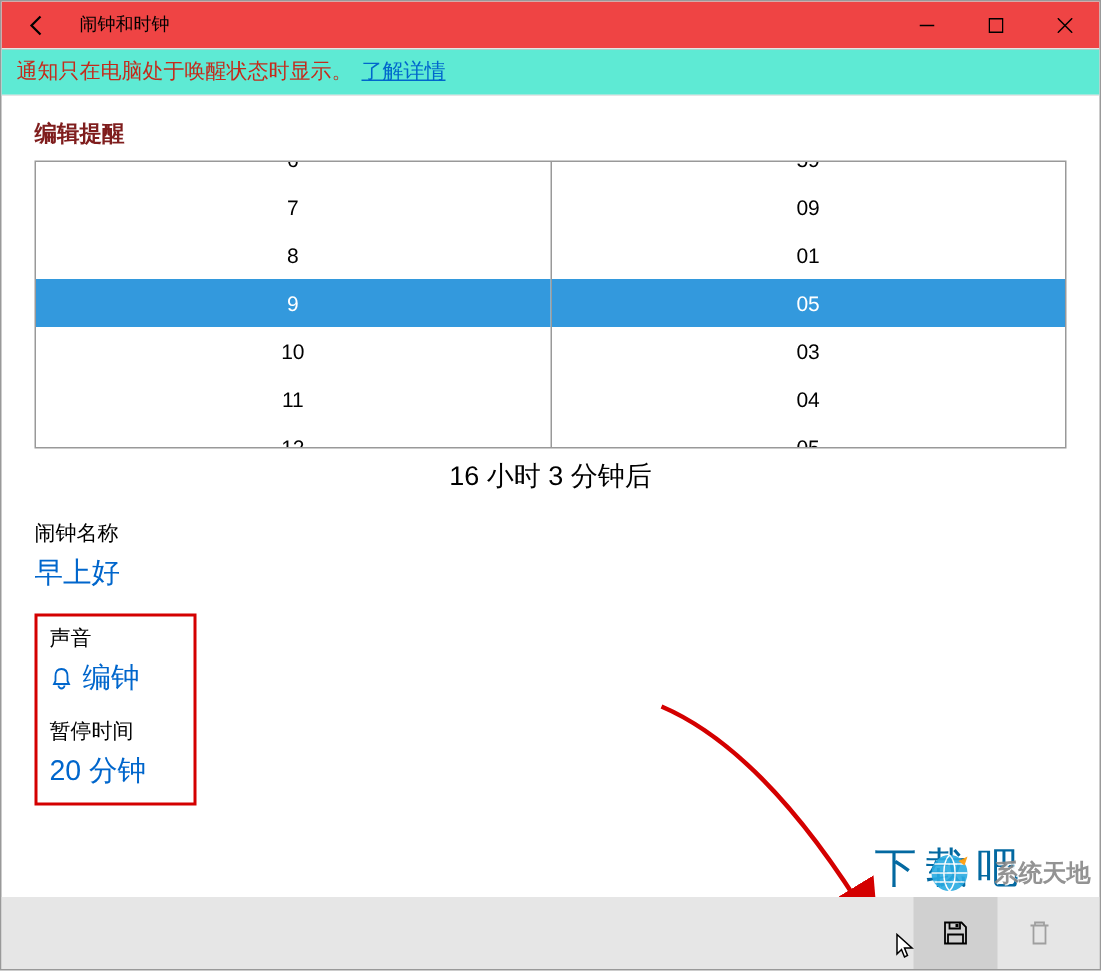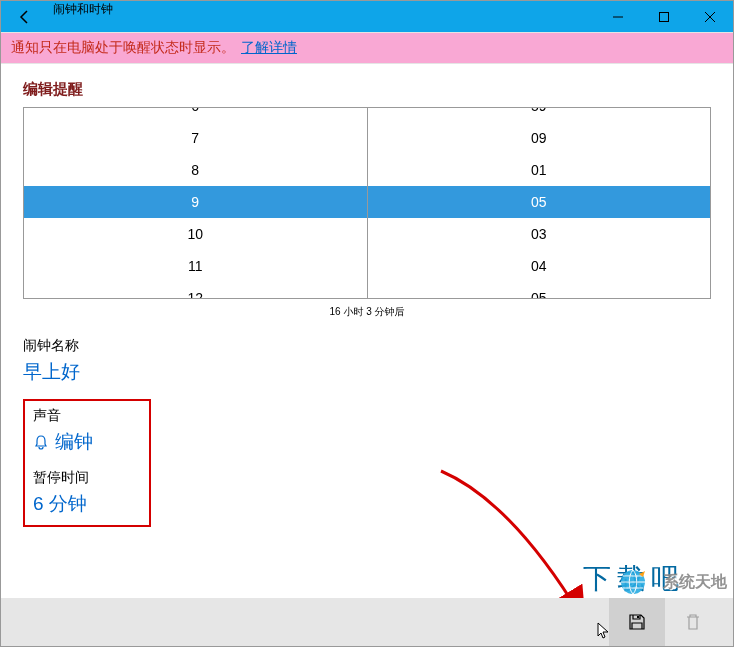--- a/index.html
+++ b/index.html
@@ -1,40 +1,40 @@
 <!DOCTYPE html>
 <html><head>
 <meta charset="utf-8">
 <style>
 * { box-sizing: border-box; margin: 0; padding: 0; }
 body { font-family: "Microsoft YaHei", "Segoe UI", sans-serif; font-size: 14px; background: #fff; width: 734px; height: 647px; position: relative; overflow: hidden; border: 1px solid #999; }
-.titlebar { height: 32px; display: flex; align-items: flex-start; background: #0ea5e9; border-bottom: 1px solid #e5e5e5; }
+.titlebar { height: 32px; display: flex; align-items: center; background: #ef4444; border-bottom: 1px solid #e5e5e5; }
 .back-btn { width: 48px; height: 32px; display: flex; align-items: center; justify-content: center; cursor: pointer; }
 .back-btn svg { width: 16px; height: 16px; }
 .title { flex: 1; padding-left: 4px; font-size: 12px; color: #000; }
 .win-controls { display: flex; }
 .win-btn { width: 46px; height: 32px; display: flex; align-items: center; justify-content: center; cursor: pointer; }
 .win-btn svg { width: 10px; height: 10px; }
-.info-bar { background: #f9a8d4; padding: 6px 10px; display: flex; align-items: center; font-size: 14px; border-bottom: 1px solid #e5e5e5; }
+.info-bar { background: #5eead4; padding: 6px 10px; display: flex; align-items: center; font-size: 14px; border-bottom: 1px solid #e5e5e5; }
 .info-warn { color: #c42b1c; }
 .info-link { color: #0066cc; text-decoration: underline; margin-left: 6px; cursor: pointer; }
 .content { padding: 16px 22px 0 22px; }
 .section-title { font-size: 15px; font-weight: 600; margin-bottom: 8px; color: #7f1d1d; }
 .picker-wrap { border: 1px solid #999; height: 192px; overflow: hidden; position: relative; margin-bottom: 2px; }
 .picker-cols { display: flex; height: 100%; }
 .picker-col { flex: 1; display: flex; flex-direction: column; }
 .picker-col.sep { border-right: 1px solid #999; }
 .picker-item { height: 32px; line-height: 32px; text-align: center; font-size: 14px; color: #000; }
 .picker-item.selected { background: #3399dd; color: #fff; font-weight: 400; }
-.picker-caption { text-align: center; font-size: 10px; color: #000; margin-top: 6px; margin-bottom: 18px; }
+.picker-caption { text-align: center; font-size: 18px; color: #000; margin-top: 6px; margin-bottom: 18px; }
 .field { margin-bottom: 18px; }
 .field-label { font-size: 14px; color: #000; margin-bottom: 4px; }
 .field-value { font-size: 19px; color: #0066cc; cursor: pointer; display: flex; align-items: center; gap: 6px; }
 .field-value svg { width: 16px; height: 16px; }
-.red-box { border: 2px solid #d40000; padding: 6px 8px; margin-top: -4px; width: 128px; }
+.red-box { border: 2px solid #d40000; padding: 6px 8px; margin-top: -4px; width: 108px; }
 .red-box .field { margin-bottom: 14px; }
 .red-box .field:last-child { margin-bottom: 2px; }
 .bottom-bar { position: absolute; left: 0; right: 0; bottom: 0; height: 48px; background: #e6e6e6; display: flex; justify-content: flex-end; align-items: center; padding-right: 12px; gap: 0; }
 .bottom-btn { width: 56px; height: 48px; display: flex; align-items: center; justify-content: center; cursor: pointer; }
 .bottom-btn.active { background: #d0d0d0; }
 .bottom-btn svg { width: 18px; height: 18px; }
 .arrow-annotate { position: absolute; pointer-events: none; }
 .watermark-logo { position: absolute; right: 6px; bottom: 50px; display: flex; align-items: center; gap: 16px; opacity: 0.9; }
 .watermark-logo .globe { width: 28px; height: 28px; }
 .watermark-logo .txt { font-size: 16px; font-weight: 700; color: #888; text-shadow: 1px 1px 0 #fff; }
@@ -116,21 +116,21 @@
       <div class="field-label">声音</div>
       <div class="field-value">
         <svg viewBox="0 0 16 16">
             <path d="M8 2 C5 2 4 4 4 7 L4 10 L3 12 L13 12 L12 10 L12 7 C12 4 11 2 8 2 Z M6 13 C6 14 7 15 8 15 C9 15 10 14 10 13" stroke="#0066cc" stroke-width="1.2" fill="none"></path>
           </svg>
         <span>编钟</span>
       </div>
     </div>
     <div class="field">
       <div class="field-label">暂停时间</div>
-      <div class="field-value">6 分钟</div>
+      <div class="field-value">20 分钟</div>
     </div>
   </div>
 </div>
 
 <div class="watermark-bg">下载吧</div>
 <div class="watermark-logo">
   <svg class="globe" viewBox="0 0 28 28">
       <circle cx="14" cy="14" r="12" fill="#29abe2"></circle>
       <path d="M14 2 C9 7 9 21 14 26 M14 2 C19 7 19 21 14 26 M2 14 L26 14 M4 8 L24 8 M4 20 L24 20" stroke="#fff" stroke-width="1" fill="none"></path>
       <path d="M20 6 L26 3 L24 9 Z" fill="#ff9900"></path>

